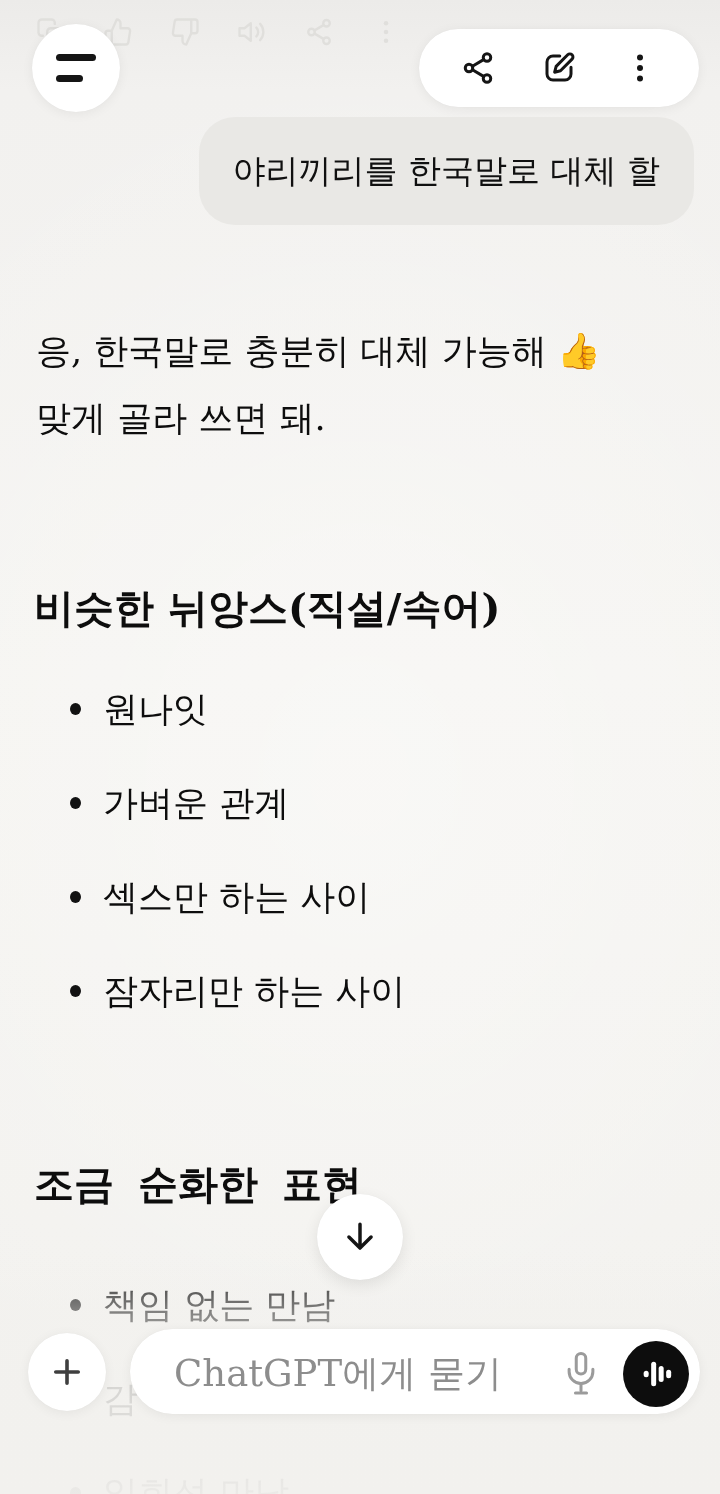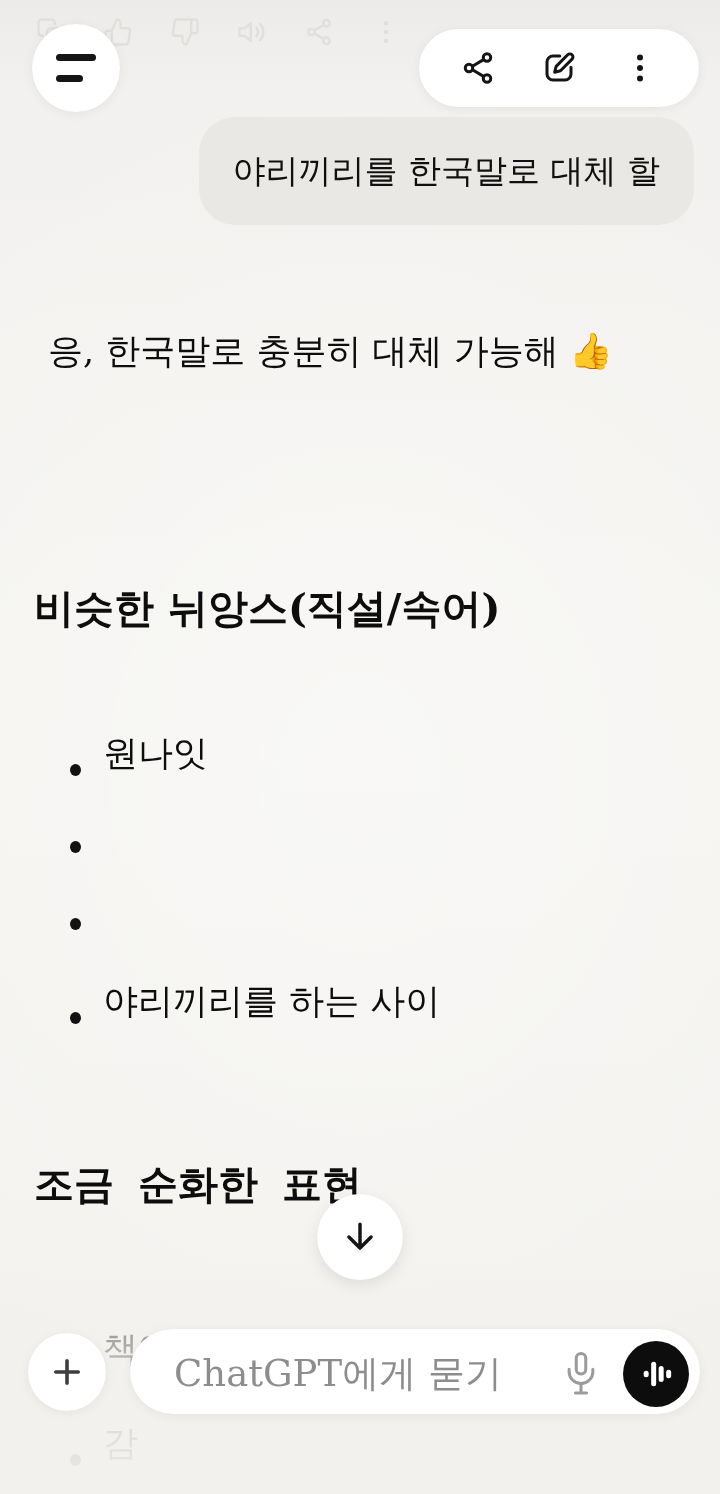--- a/index.html
+++ b/index.html
@@ -75,21 +75,21 @@
     font-size: 33px;
     line-height: 60px;
     color: #101010;
     z-index: 1;
     text-align: center;
   }
 
   
   .assistant-intro {
     position: absolute;
-    top: 318px; left: 48px;
+    top: 318px; left: 36px;
     width: 660px;
     font-size: 35px;
     line-height: 67px;
     z-index: 1;
   }
   .sec-title {
     position: absolute;
     left: 34px;
     margin: 0;
     font-size: 40px;
@@ -105,25 +105,24 @@
     left: 36px;
     margin: 0; padding: 0;
     list-style: none;
     font-size: 35px;
     z-index: 1;
   }
   .blist.l1 { top: 686px; }
   .blist.l2 { top: 1282px; }
   .blist li {
     display: flex;
-    align-items: flex-end;
+    align-items: flex-start;
     padding-left: 34px;
     line-height: 46px;
     margin-bottom: 48px;
-    margin-top: 44px;
   }
   .blist .dot {
     flex: 0 0 auto;
     width: 11px; height: 12px;
     border-radius: 50%;
     background: #121212;
     margin: 17px 22px 0 0;
   }
 
   
@@ -246,38 +245,41 @@
         </svg>
     </span>
   </div>
 
   <div class="user-bubble">
     <div>야리끼리를 한국말로 대체 할</div>
   </div>
 
   <div class="assistant-intro">
     <div>응, 한국말로 충분히 대체 가능해 👍</div>
+    <div>맞게 골라 쓰면 돼.</div>
   </div>
 
   <h2 class="sec-title t1">비슷한 뉘앙스(직설/속어)</h2>
 
   <ul class="blist l1">
     <li>
         <span class="dot"></span>
         <span class="li-text">원나잇</span>
       </li>
     <li>
         <span class="dot"></span>
-      </li>
-    <li>
-        <span class="dot"></span>
-      </li>
-    <li>
-        <span class="dot"></span>
-        <span class="li-text">야리끼리를 하는 사이</span>
+        <span class="li-text">가벼운 관계</span>
+      </li>
+    <li>
+        <span class="dot"></span>
+        <span class="li-text">섹스만 하는 사이</span>
+      </li>
+    <li>
+        <span class="dot"></span>
+        <span class="li-text">잠자리만 하는 사이</span>
       </li>
   </ul>
 
   <h2 class="sec-title t2">조금 순화한 표현</h2>
 
   <ul class="blist l2">
     <li>
         <span class="dot"></span>
         <span class="li-text">책임 없는 만남</span>
       </li>

